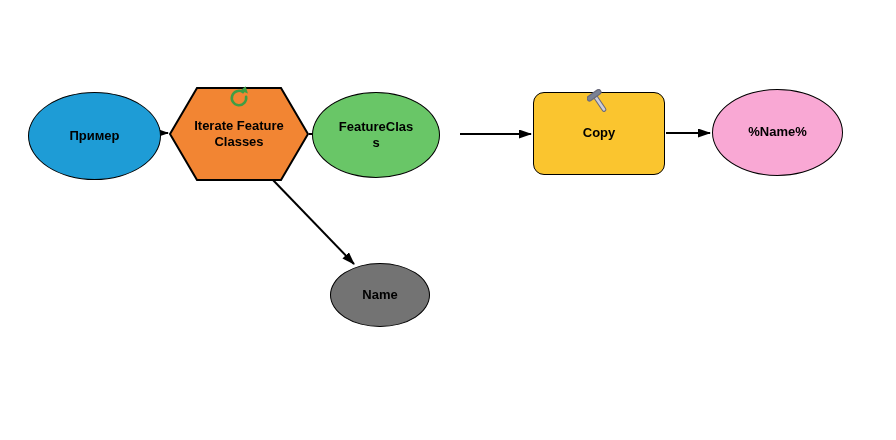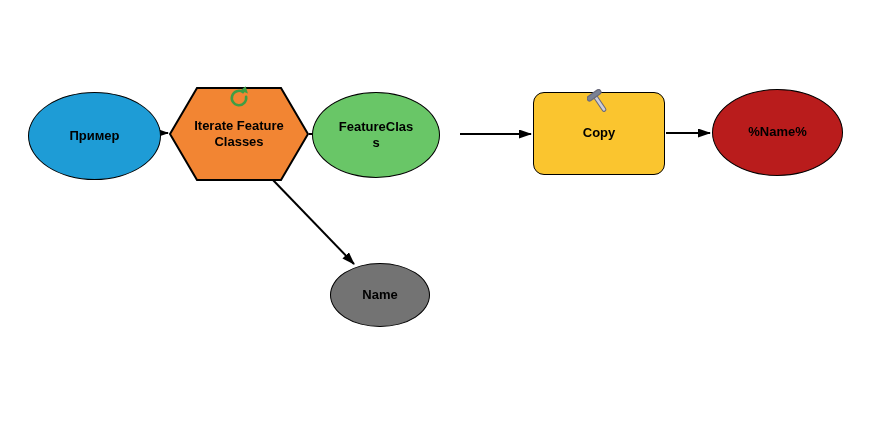--- a/index.html
+++ b/index.html
@@ -98,17 +98,17 @@
   <div class="node round-rect" style="left: 533px; top: 92px; width: 132px; height: 83px; background-color: rgb(250, 197, 47);">
     <div class="node-label">Copy</div>
   </div>
   <svg class="node-icon" style="left:587px; top:89px;" width="23" height="25" xmlns="http://www.w3.org/2000/svg">
     <line x1="7.5" y1="6.5" x2="17" y2="20.5" stroke="#6A6A7C" stroke-width="4.8" stroke-linecap="round"></line>
     <line x1="7.5" y1="6.5" x2="17" y2="20.5" stroke="#CDCDD9" stroke-width="2.6" stroke-linecap="round"></line>
     <line x1="2.5" y1="9.5" x2="11.5" y2="3" stroke="#6A6A7C" stroke-width="6" stroke-linecap="round"></line>
     <line x1="2.5" y1="9.5" x2="11.5" y2="3" stroke="#7A8294" stroke-width="3.6" stroke-linecap="round"></line>
   </svg>
 
-  <div class="node ellipse" style="left: 712px; top: 89px; width: 131px; height: 87px; background-color: #b91c1c;">
+  <div class="node ellipse" style="left: 712px; top: 89px; width: 131px; height: 87px; background-color: #f9a8d4;">
     <div class="node-label">%Name%</div>
   </div>
 
 </div>
 
 </body></html>

